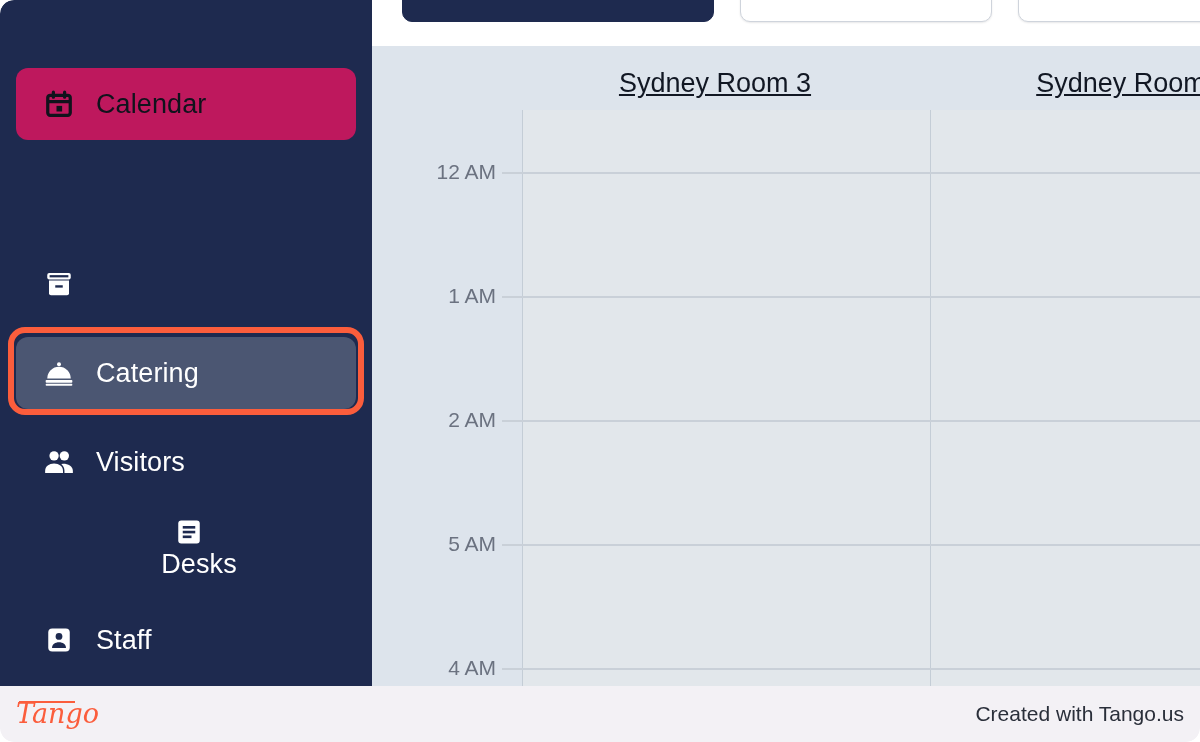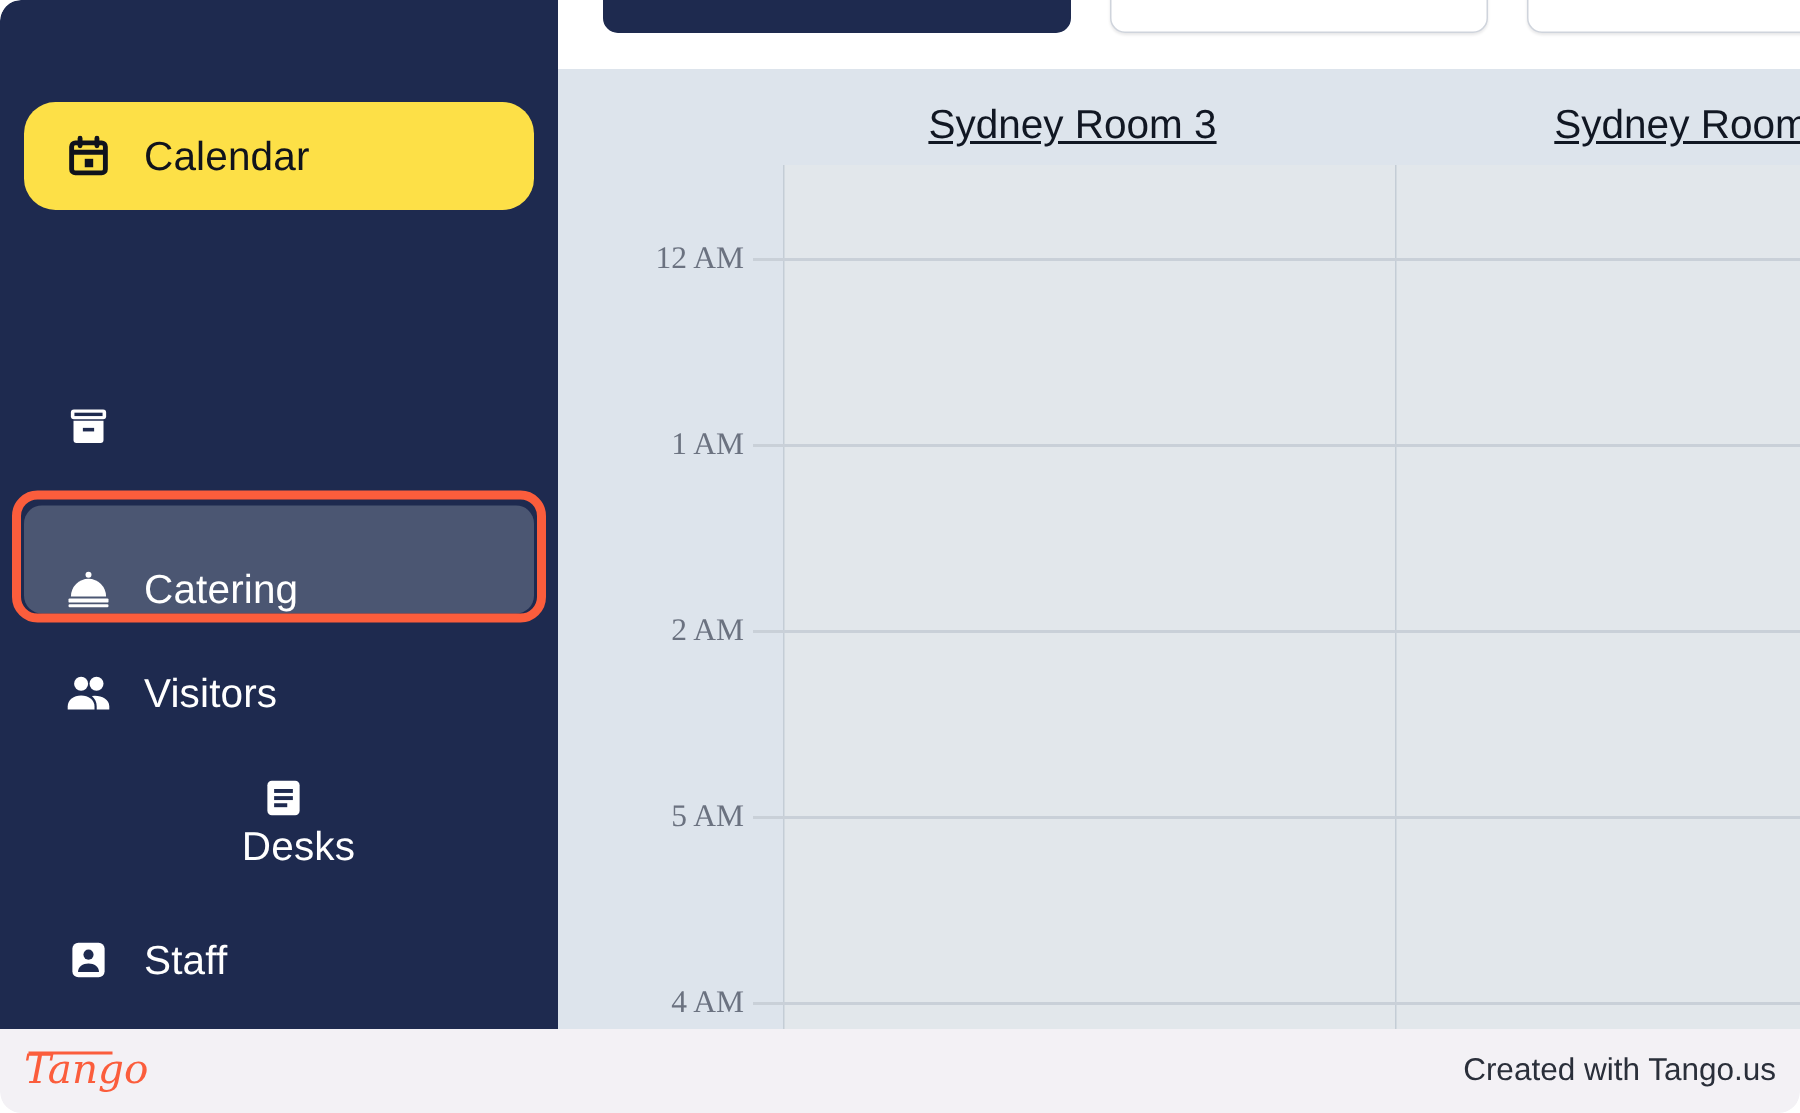--- a/index.html
+++ b/index.html
@@ -47,27 +47,25 @@
     justify-content: center;
     margin-right: 20px;
   }
   .nav-item .lbl {
     font-size: 27px;
     letter-spacing: .1px;
     color: #ffffff;
     white-space: nowrap;
   }
   .nav-item.active-pink {
-    background: #fde047;
-    border-radius: 21px;
+    background: #be185d;
   }
   .nav-item.active-pink .lbl { color: #10131c; }
   .nav-item.highlight {
     background: #4b5672;
-    align-items: flex-end;
   }
   
   #focus-ring {
     position: absolute;
     left: 8px;
     top: 327px;
     width: 356px;
     height: 88px;
     border: 6px solid #fb5d3c;
     border-radius: 17px;
@@ -160,21 +158,20 @@
   }
   .hour-label {
     position: absolute;
     left: 0;
     width: 124px;
     text-align: right;
     font-size: 21px;
     color: #6b7280;
     transform: translateY(-50%);
     white-space: nowrap;
-    font-family: Liberation Serif, serif;
   }
 
   
   #footer {
     position: absolute;
     left: 0; bottom: 0;
     width: 1200px;
     height: 56px;
     background: #f3f1f5;
     border-bottom-left-radius: 14px;

